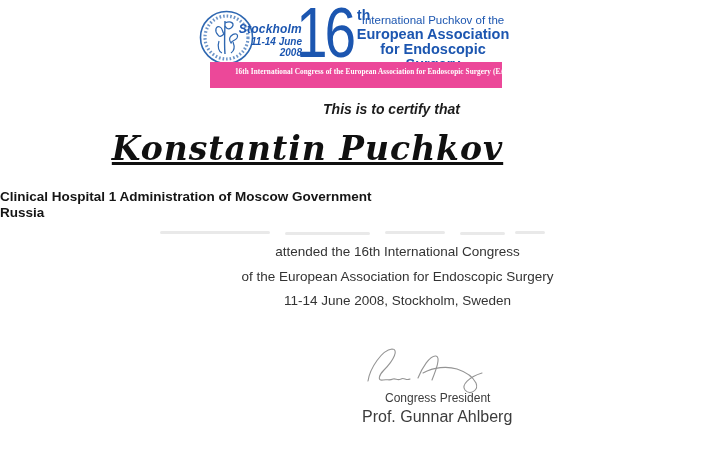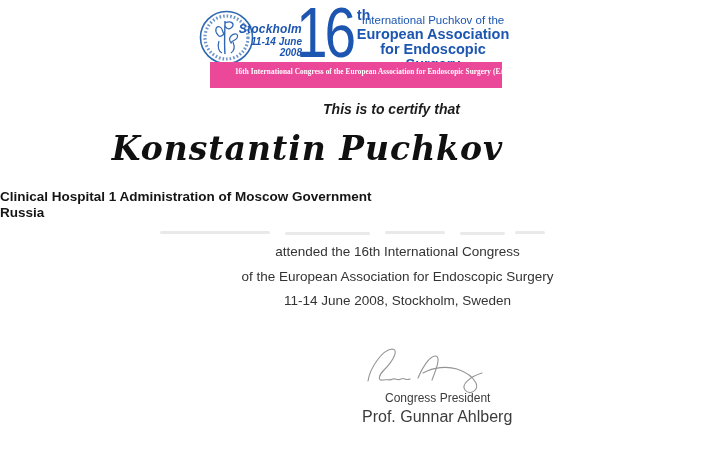--- a/index.html
+++ b/index.html
@@ -23,21 +23,21 @@
   .banner{position:absolute;left:210px;top:62px;width:292px;height:26px;background:#ec4899;
           color:#ffffff;text-align:center;line-height:14px;font-family:Liberation Serif, serif;}
   .banner span{display:inline-block;font-size:8.5px;font-weight:bold;white-space:nowrap;
                transform:scaleX(.85);transform-origin:center;letter-spacing:.1px;}
 
   
   .certify{position:absolute;top:101px;left:0;width:701px;text-align:center;
            font-size:14px;font-weight:bold;font-style:italic;color:#1c1c1c;margin-left:41px;}
   .name{position:absolute;top:129px;left:0;width:615px;text-align:center;
         font-family:"DejaVu Serif",serif;font-style:italic;font-weight:600;
-        font-size:33px;color:#101010;letter-spacing:1px;}
+        font-size:33px;color:#101010;letter-spacing:1px;text-decoration:underline;}
   .affil{position:absolute;top:189px;left:0;width:701px;
          font-size:13.5px;font-weight:bold;color:#151515;line-height:15.5px;}
   .smudge{position:absolute;top:231px;left:0;width:701px;height:4px;}
   .smudge i{position:absolute;height:3px;background:#e9e9e9;filter:blur(.6px);border-radius:2px;}
   .attend{position:absolute;top:240px;left:0;width:701px;text-align:center;
           font-size:13.5px;color:#333333;padding-left:47px;}
   .attend div{line-height:24.6px;}
 
   
   .sig-svg{position:absolute;left:352px;top:340px;}

